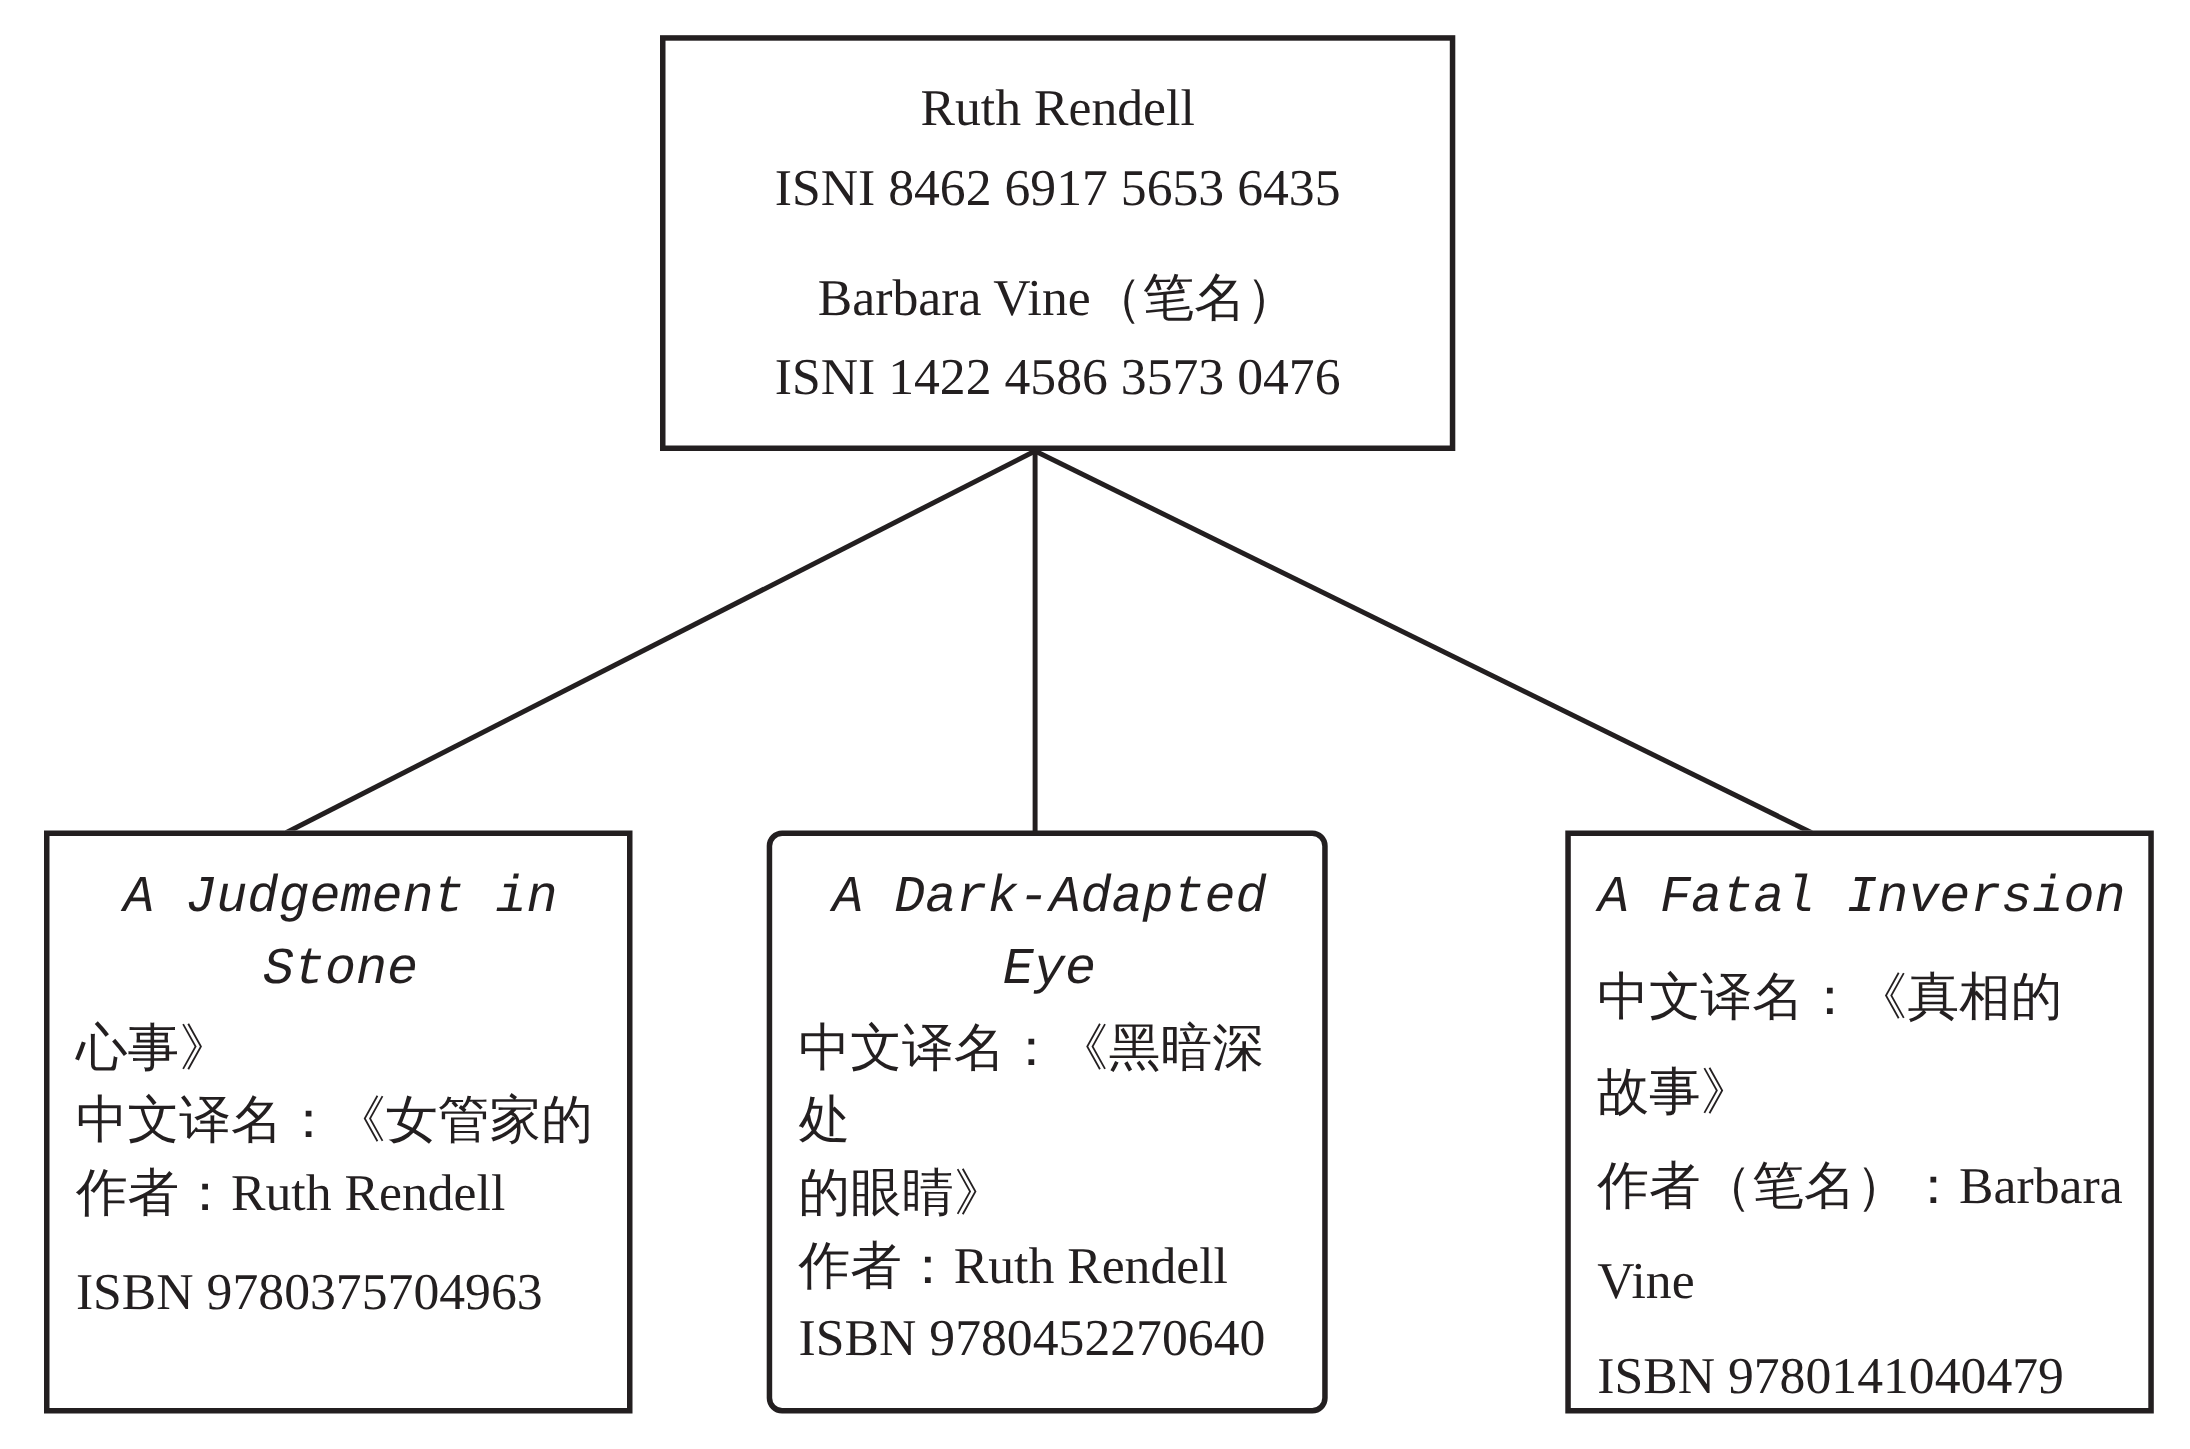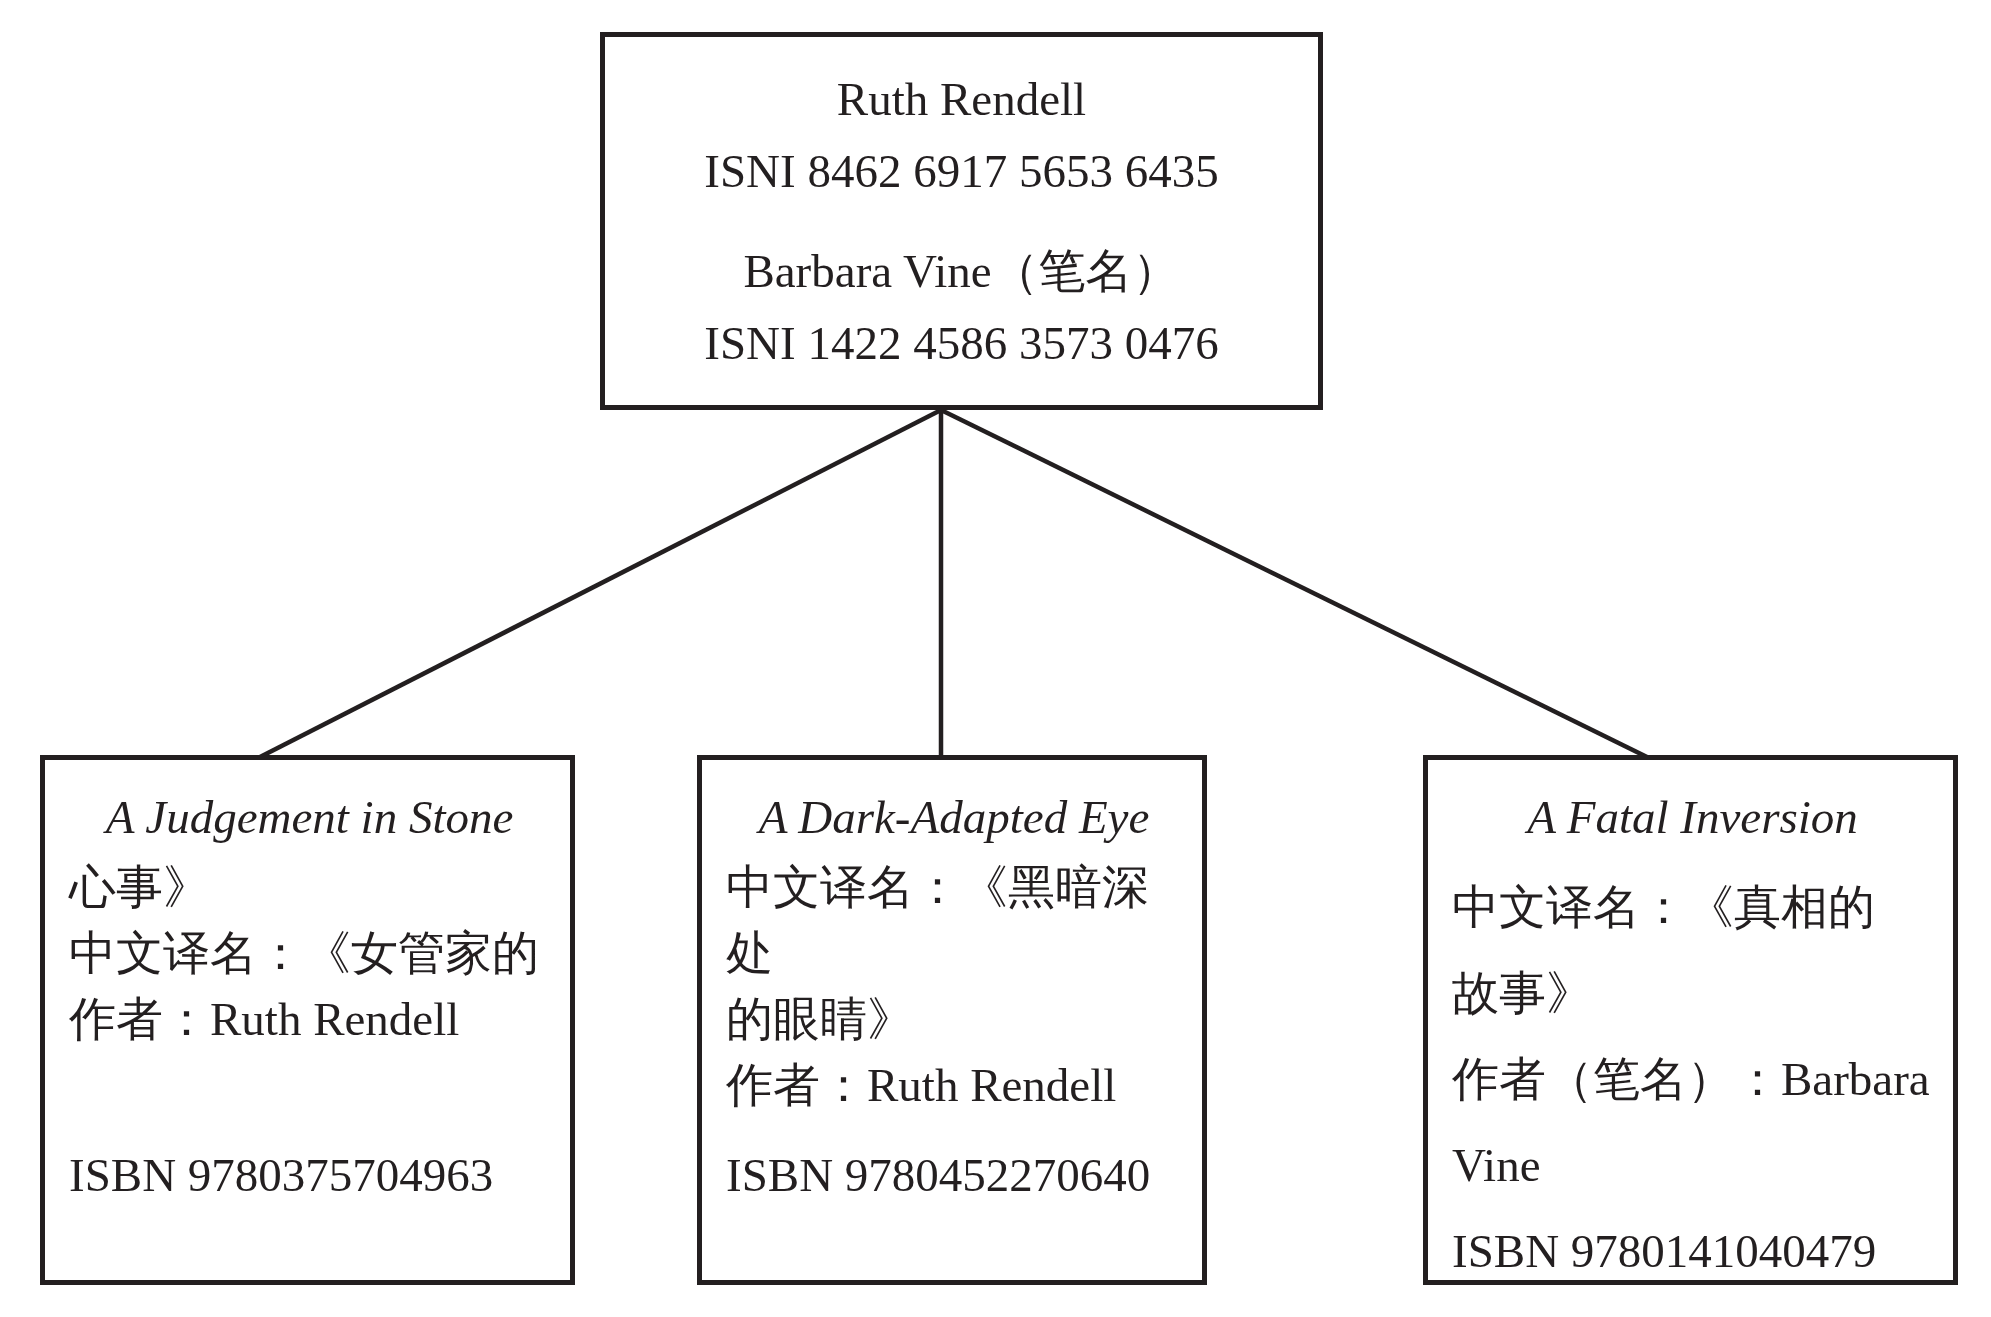--- a/index.html
+++ b/index.html
@@ -56,26 +56,27 @@
     display: flex;
     flex-direction: column;
     padding: 24px 20px 72px 24px;
     font-size: 47px;
     line-height: 66px;
   }
   .book-box .title {
     font-style: italic;
     text-align: center;
     margin-bottom: 4px;
+    font-family: Liberation Mono, monospace;
   }
   .book-box .isbn {
     margin-top: auto;
   }
   .book-0 { left: 40px;   width: 535px; }
-  .book-1 { left: 697px;  width: 510px; }
+  .book-1 { left: 697px;  width: 510px; border-radius: 14px; }
   .book-2 { left: 1423px; width: 535px; gap: 20px; }
 </style>
 </head>
 <body>
 
 <div class="canvas">
 
   <svg class="connectors" width="1991" height="1317" viewBox="0 0 1991 1317">
     <line x1="941" y1="410" x2="260" y2="757"></line>
     <line x1="941" y1="410" x2="941" y2="757"></line>

